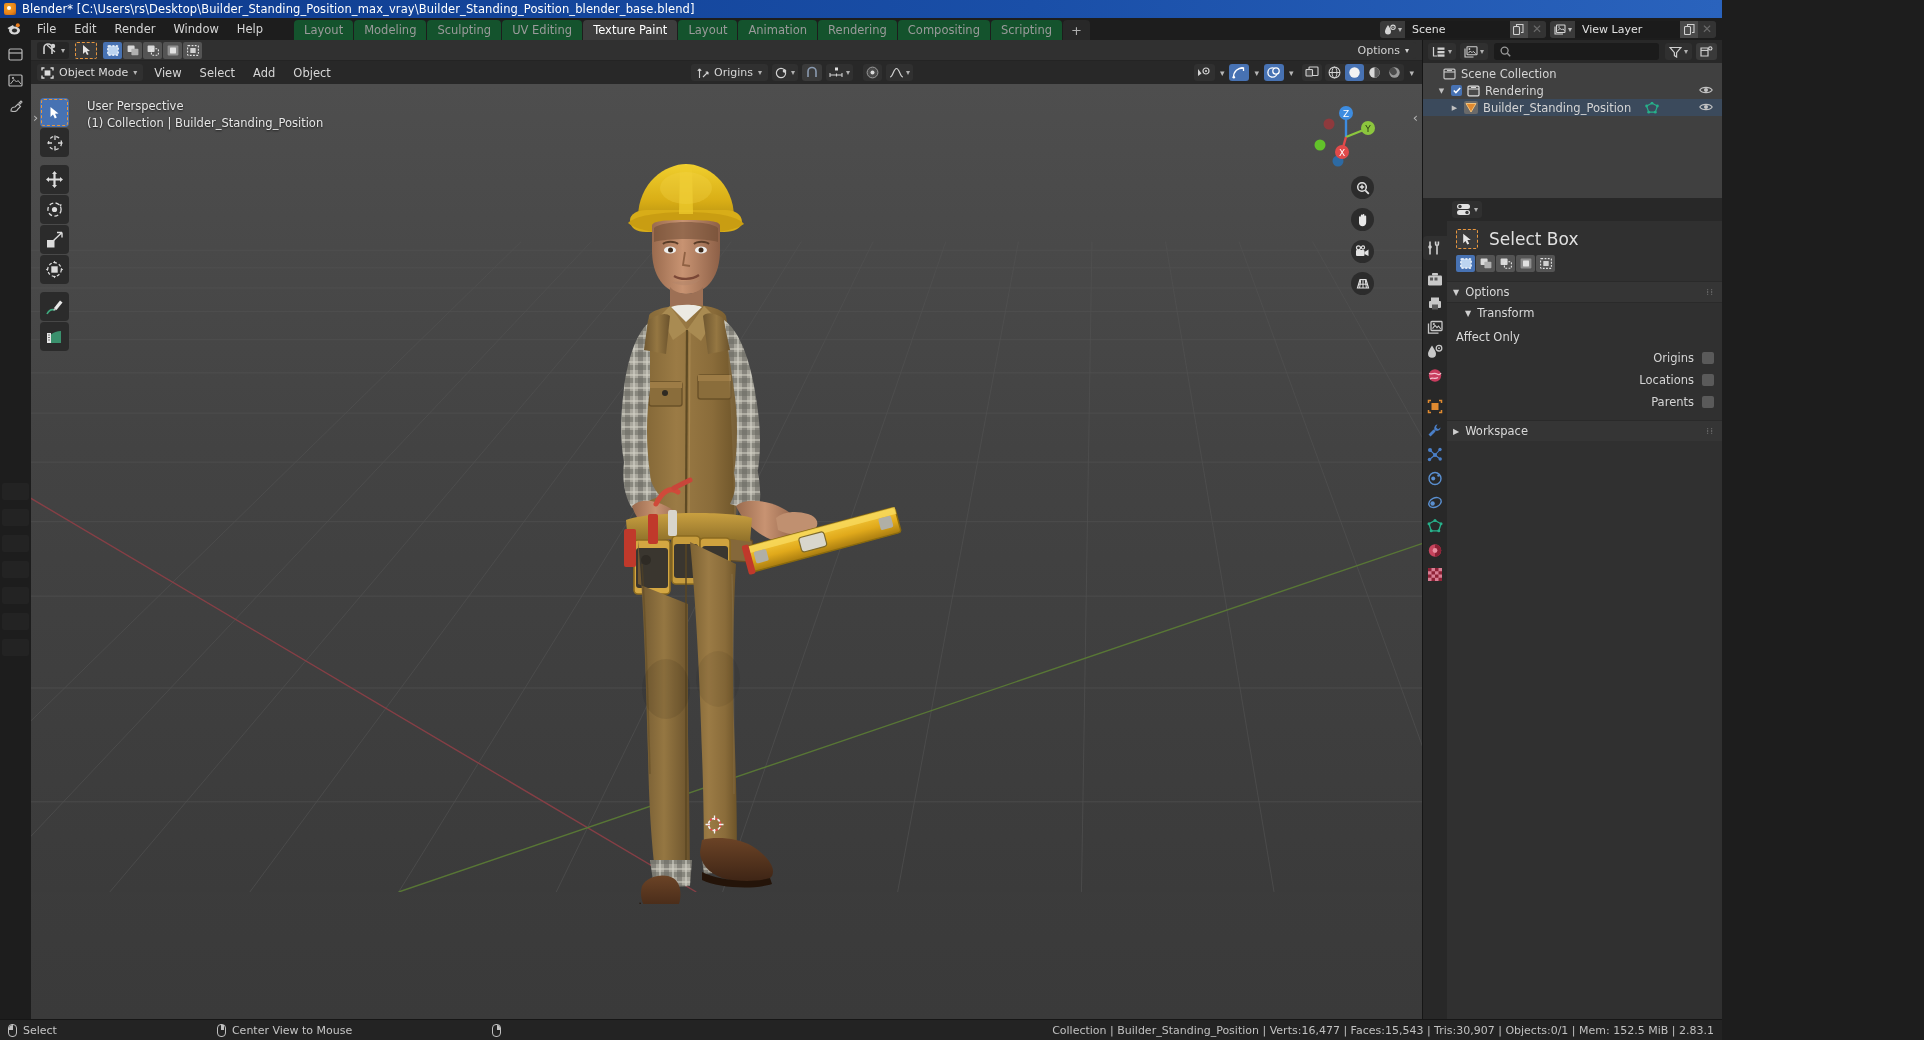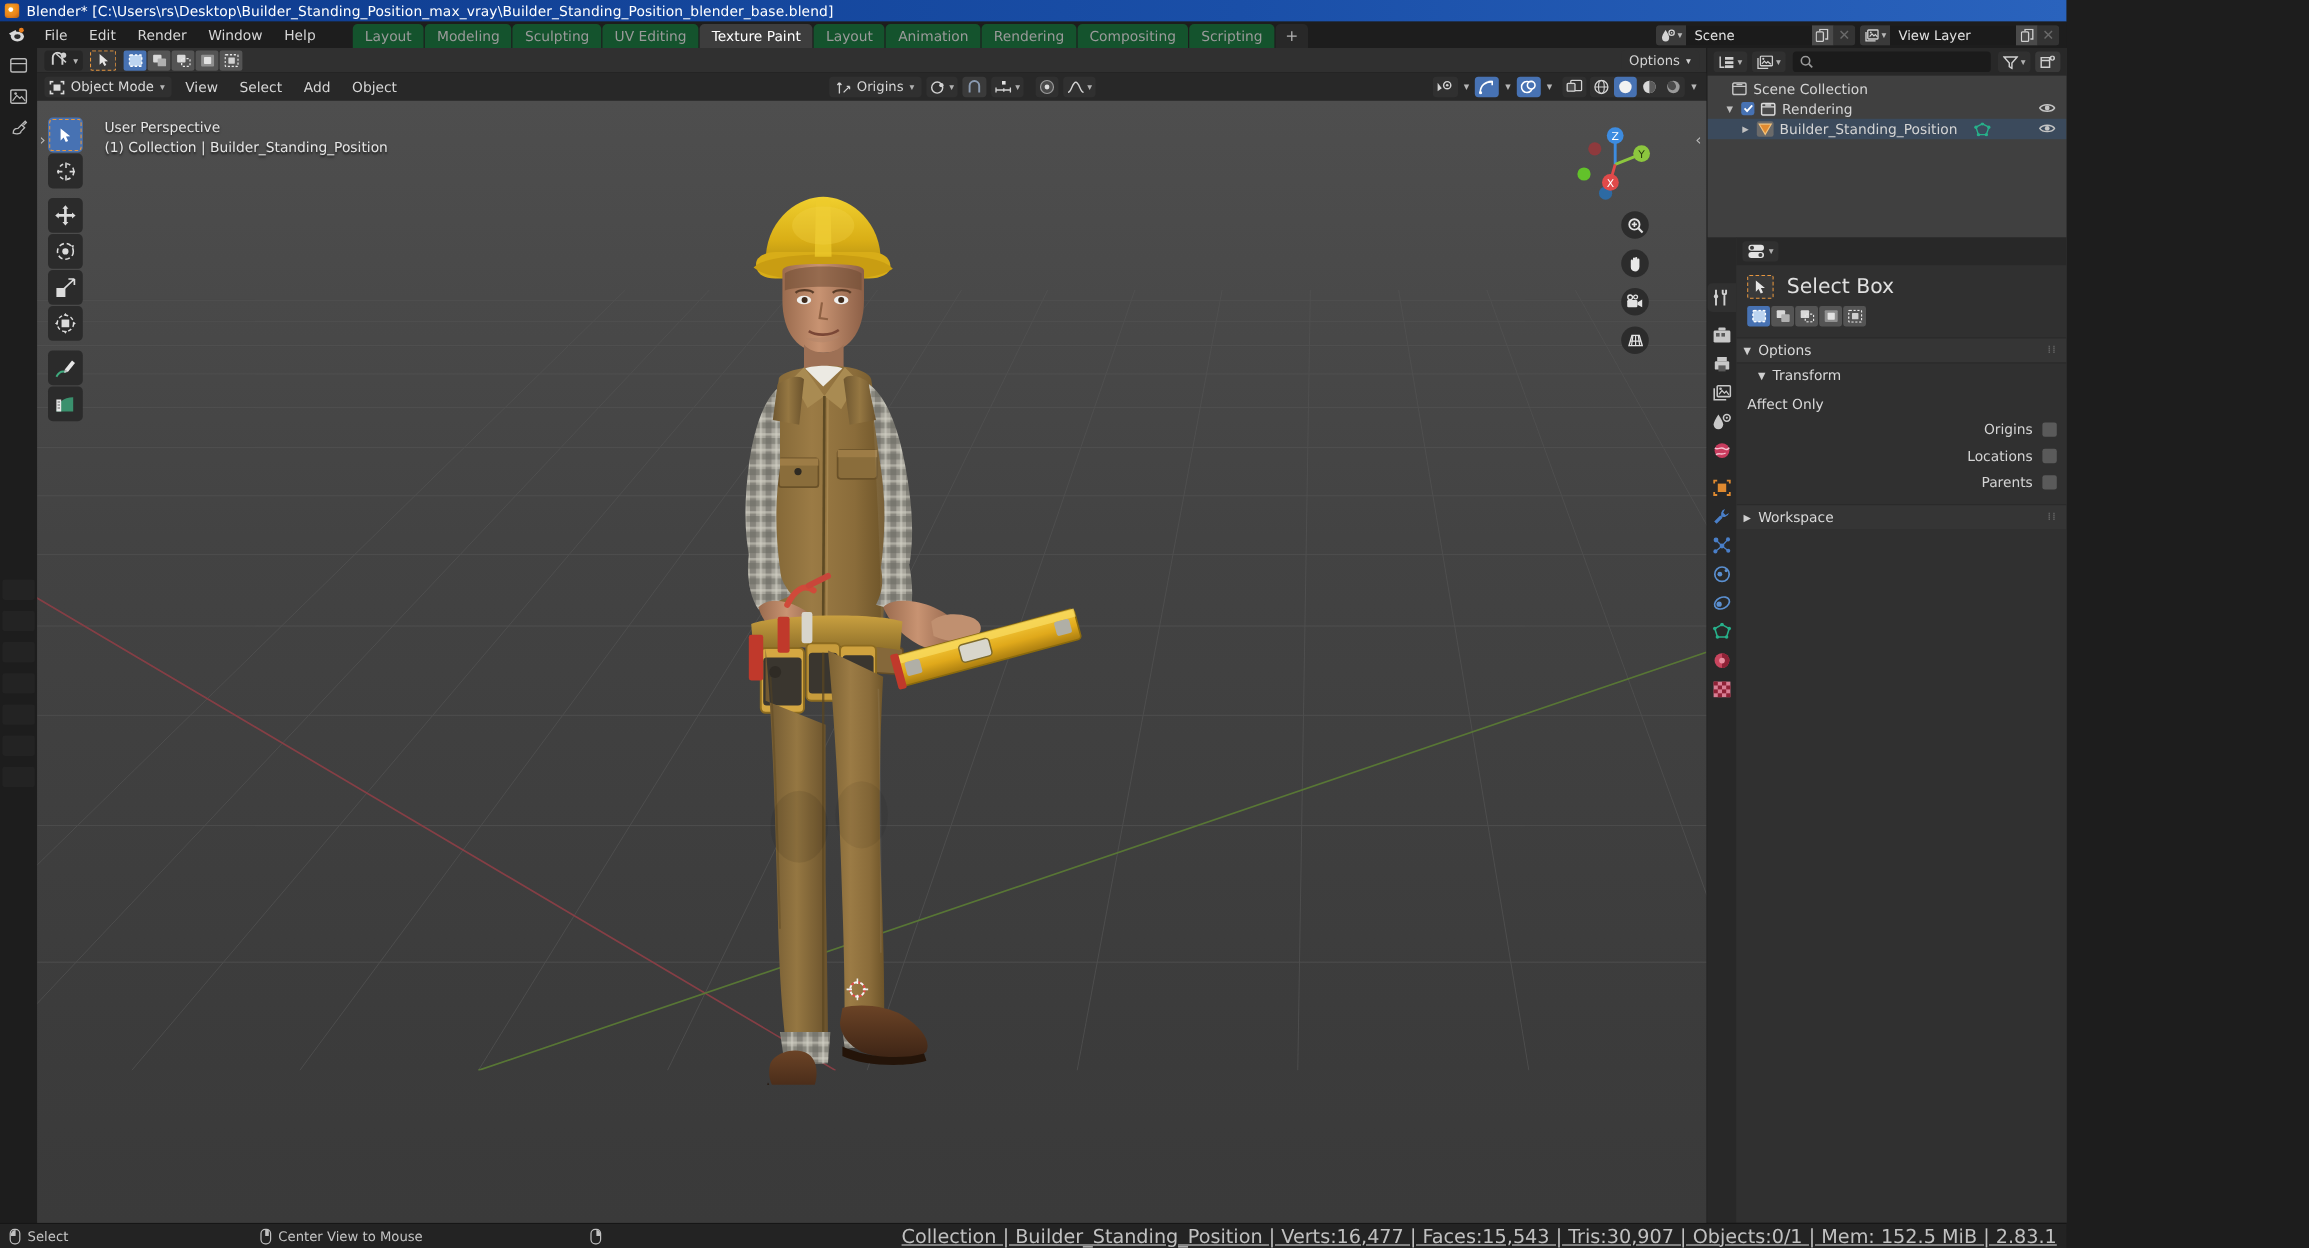--- a/index.html
+++ b/index.html
@@ -155,21 +155,21 @@
   .prop-row label{color:#d4d4d4;font-size:11.5px;}
   .cbox{width:12px;height:12px;background:#5a5a5a;border-radius:2px;flex:0 0 12px;}
 
   
   .statusbar{height:21px;flex:0 0 21px;background:#232323;display:flex;align-items:center;padding:0 8px;gap:0px;border-top:1px solid #161616;}
   .sb-item{display:flex;align-items:center;gap:6px;color:#c5c5c5;font-size:11px;margin-right:40px;}
   .mouse-ico{width:9px;height:13px;border:1.2px solid #c0c0c0;border-radius:4px 4px 4px 4px;position:relative;flex:0 0 9px;}
   .mouse-ico.l::before{content:"";position:absolute;left:0;top:0;width:3.6px;height:5.5px;background:#c0c0c0;border-radius:4px 0 0 0;}
   .mouse-ico.m::before{content:"";position:absolute;left:3px;top:0;width:3px;height:5.5px;background:#c0c0c0;}
   .mouse-ico.r::before{content:"";position:absolute;right:0;top:0;width:3.6px;height:5.5px;background:#c0c0c0;border-radius:0 4px 0 0;}
-  .sb-right{margin-left:auto;color:#c0c0c0;font-size:16px;white-space:nowrap;text-decoration:underline;}
+  .sb-right{margin-left:auto;color:#c0c0c0;font-size:11px;white-space:nowrap;}
 
   .fig { position:absolute; }
 </style>
 </head>
 <body>
 
 <div class="app">
 
   <div class="titlebar">
     <div class="tb-icon"></div>

